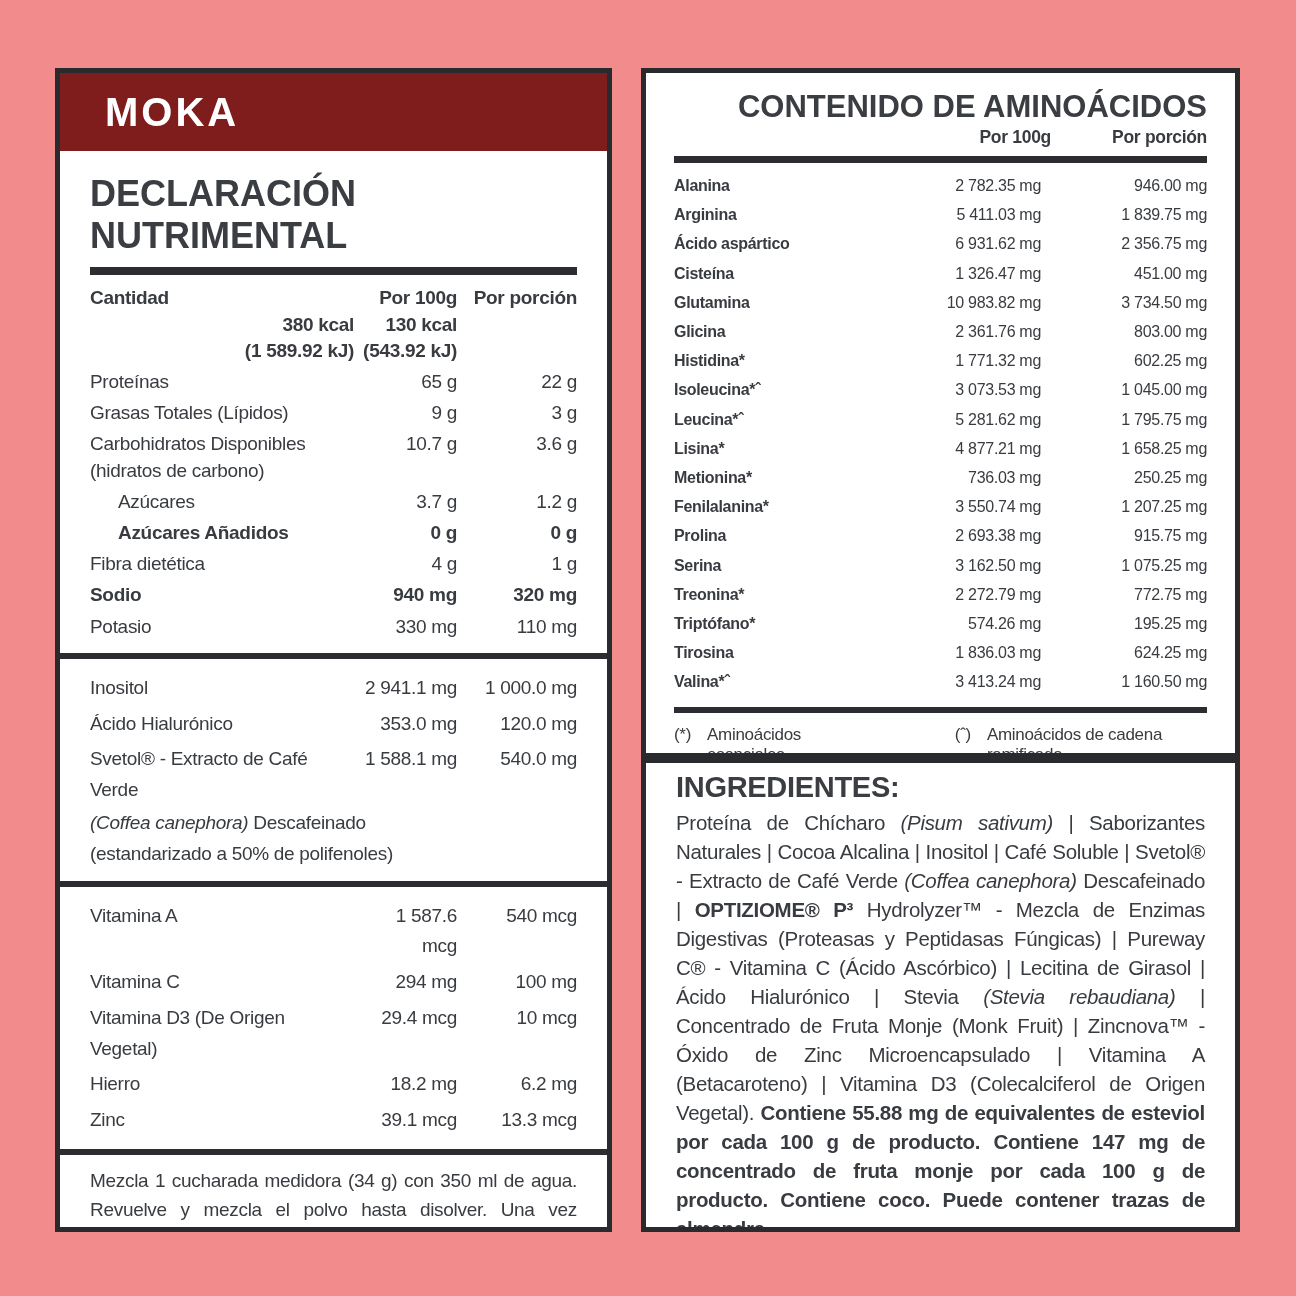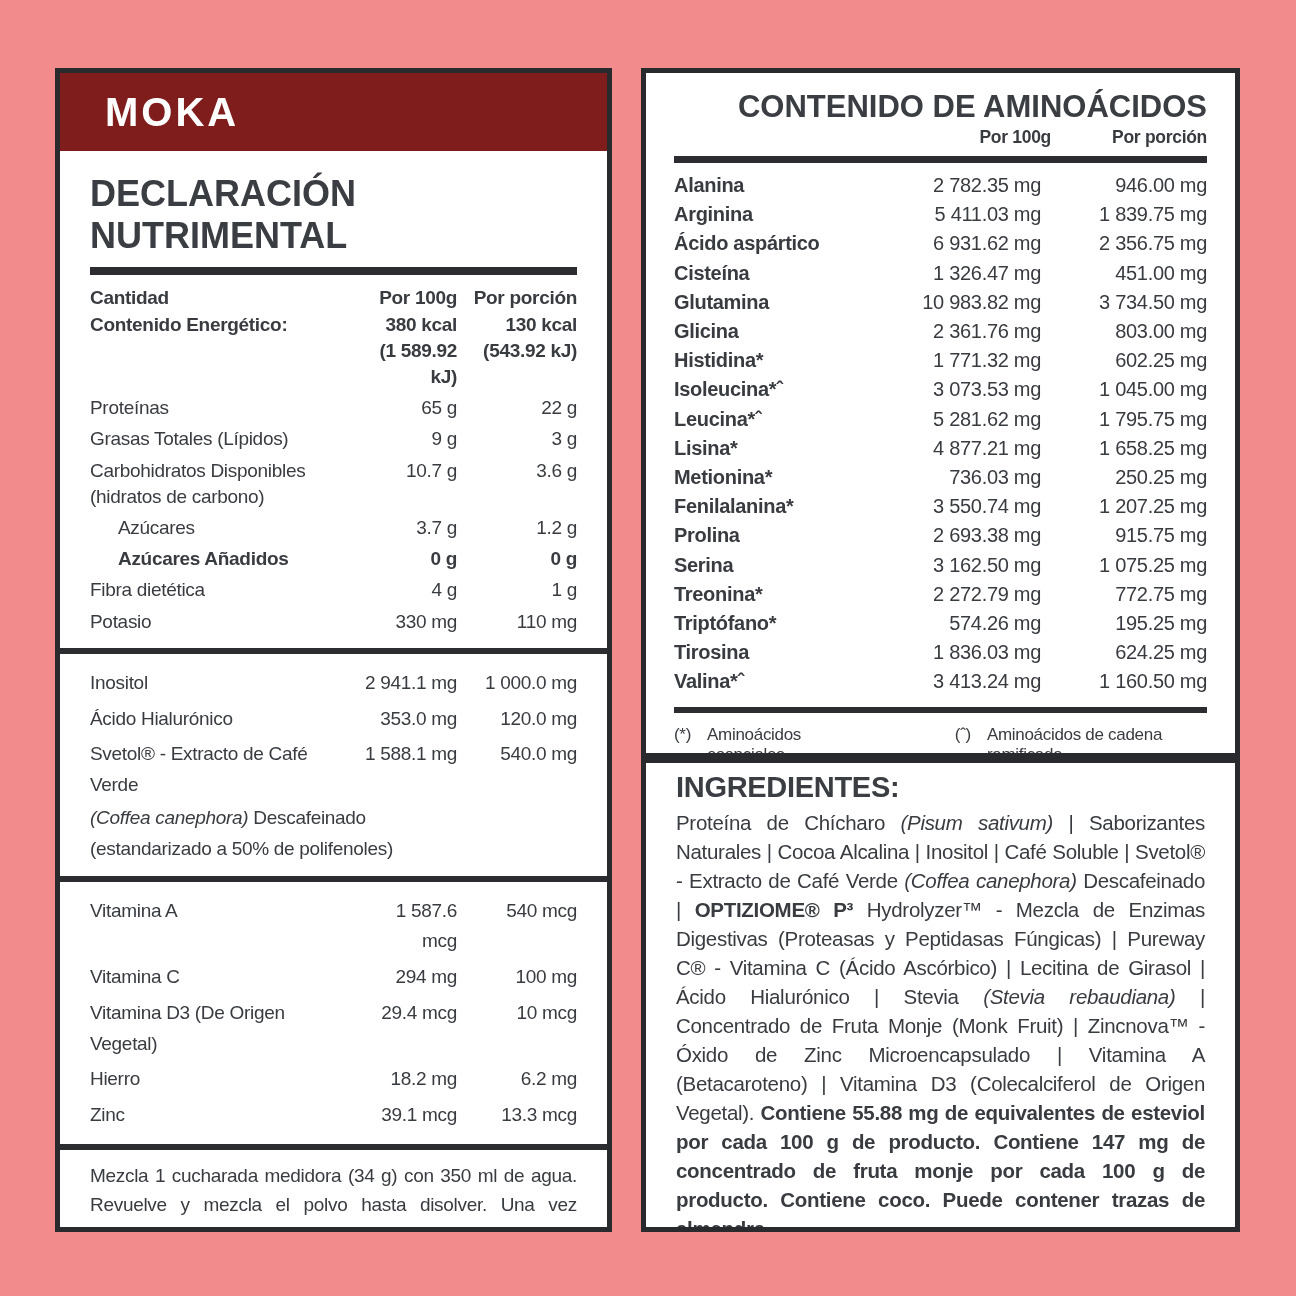--- a/index.html
+++ b/index.html
@@ -67,21 +67,21 @@
   }
   .amino-grid {
     display:grid;
     grid-template-columns:1fr 148px 150px;
     column-gap:6px;
   }
   .amino-head { font-weight:bold; font-size:17.5px; margin-top:2px; }
   .amino-head .val { text-align:right; }
   .amino-rule { height:7px; background:#2B2D30; margin-top:8px; }
   .amino-rows { margin-top:8px; }
-  .amino-row { font-size:20px; line-height:29.2px;gap:16px; }
+  .amino-row { font-size:16px; line-height:29.2px;gap:16px; }
   .amino-row .name { font-weight:bold; }
   .amino-row .val { text-align:right; }
   .foot-rule { height:6px; background:#2B2D30; margin-top:10px; }
   .foot-row { display:flex; align-items:baseline; font-size:17px; margin-top:12px; }
   .foot-row .mark { font-weight:normal; }
   .foot-row .fl1 { margin-left:16px; }
   .foot-row .mk2 { margin-left:96px; }
   .foot-row .fl2 { margin-left:16px; }
 
   
@@ -101,21 +101,20 @@
     <div class="title-rule"></div>
 
     <div class="nt-grid nt-head">
       <span class="lbl">Cantidad</span>
       <span class="val">Por 100g</span>
       <span class="val">Por porción</span>
     </div>
 
     <div id="nutrition-rows">
         <div class="nt-grid nt-row bold">
-          <span class="lbl">Contenido Energético:</span>
           <span class="val">380 kcal
 (1 589.92 kJ)</span>
           <span class="val">130 kcal
 (543.92 kJ)</span>
         </div>
         <div class="nt-grid nt-row">
           <span class="lbl">Proteínas</span>
           <span class="val">65 g</span>
           <span class="val">22 g</span>
         </div>
@@ -137,20 +136,25 @@
         </div>
         <div class="nt-grid nt-row bold indent">
           <span class="lbl">Azúcares Añadidos</span>
           <span class="val">0 g</span>
           <span class="val">0 g</span>
         </div>
         <div class="nt-grid nt-row">
           <span class="lbl">Fibra dietética</span>
           <span class="val">4 g</span>
           <span class="val">1 g</span>
+        </div>
+        <div class="nt-grid nt-row bold">
+          <span class="lbl">Sodio</span>
+          <span class="val">940 mg</span>
+          <span class="val">320 mg</span>
         </div>
         <div class="nt-grid nt-row">
           <span class="lbl">Potasio</span>
           <span class="val">330 mg</span>
           <span class="val">110 mg</span>
         </div>
       </div>
 
     <div class="divider"></div>
 

